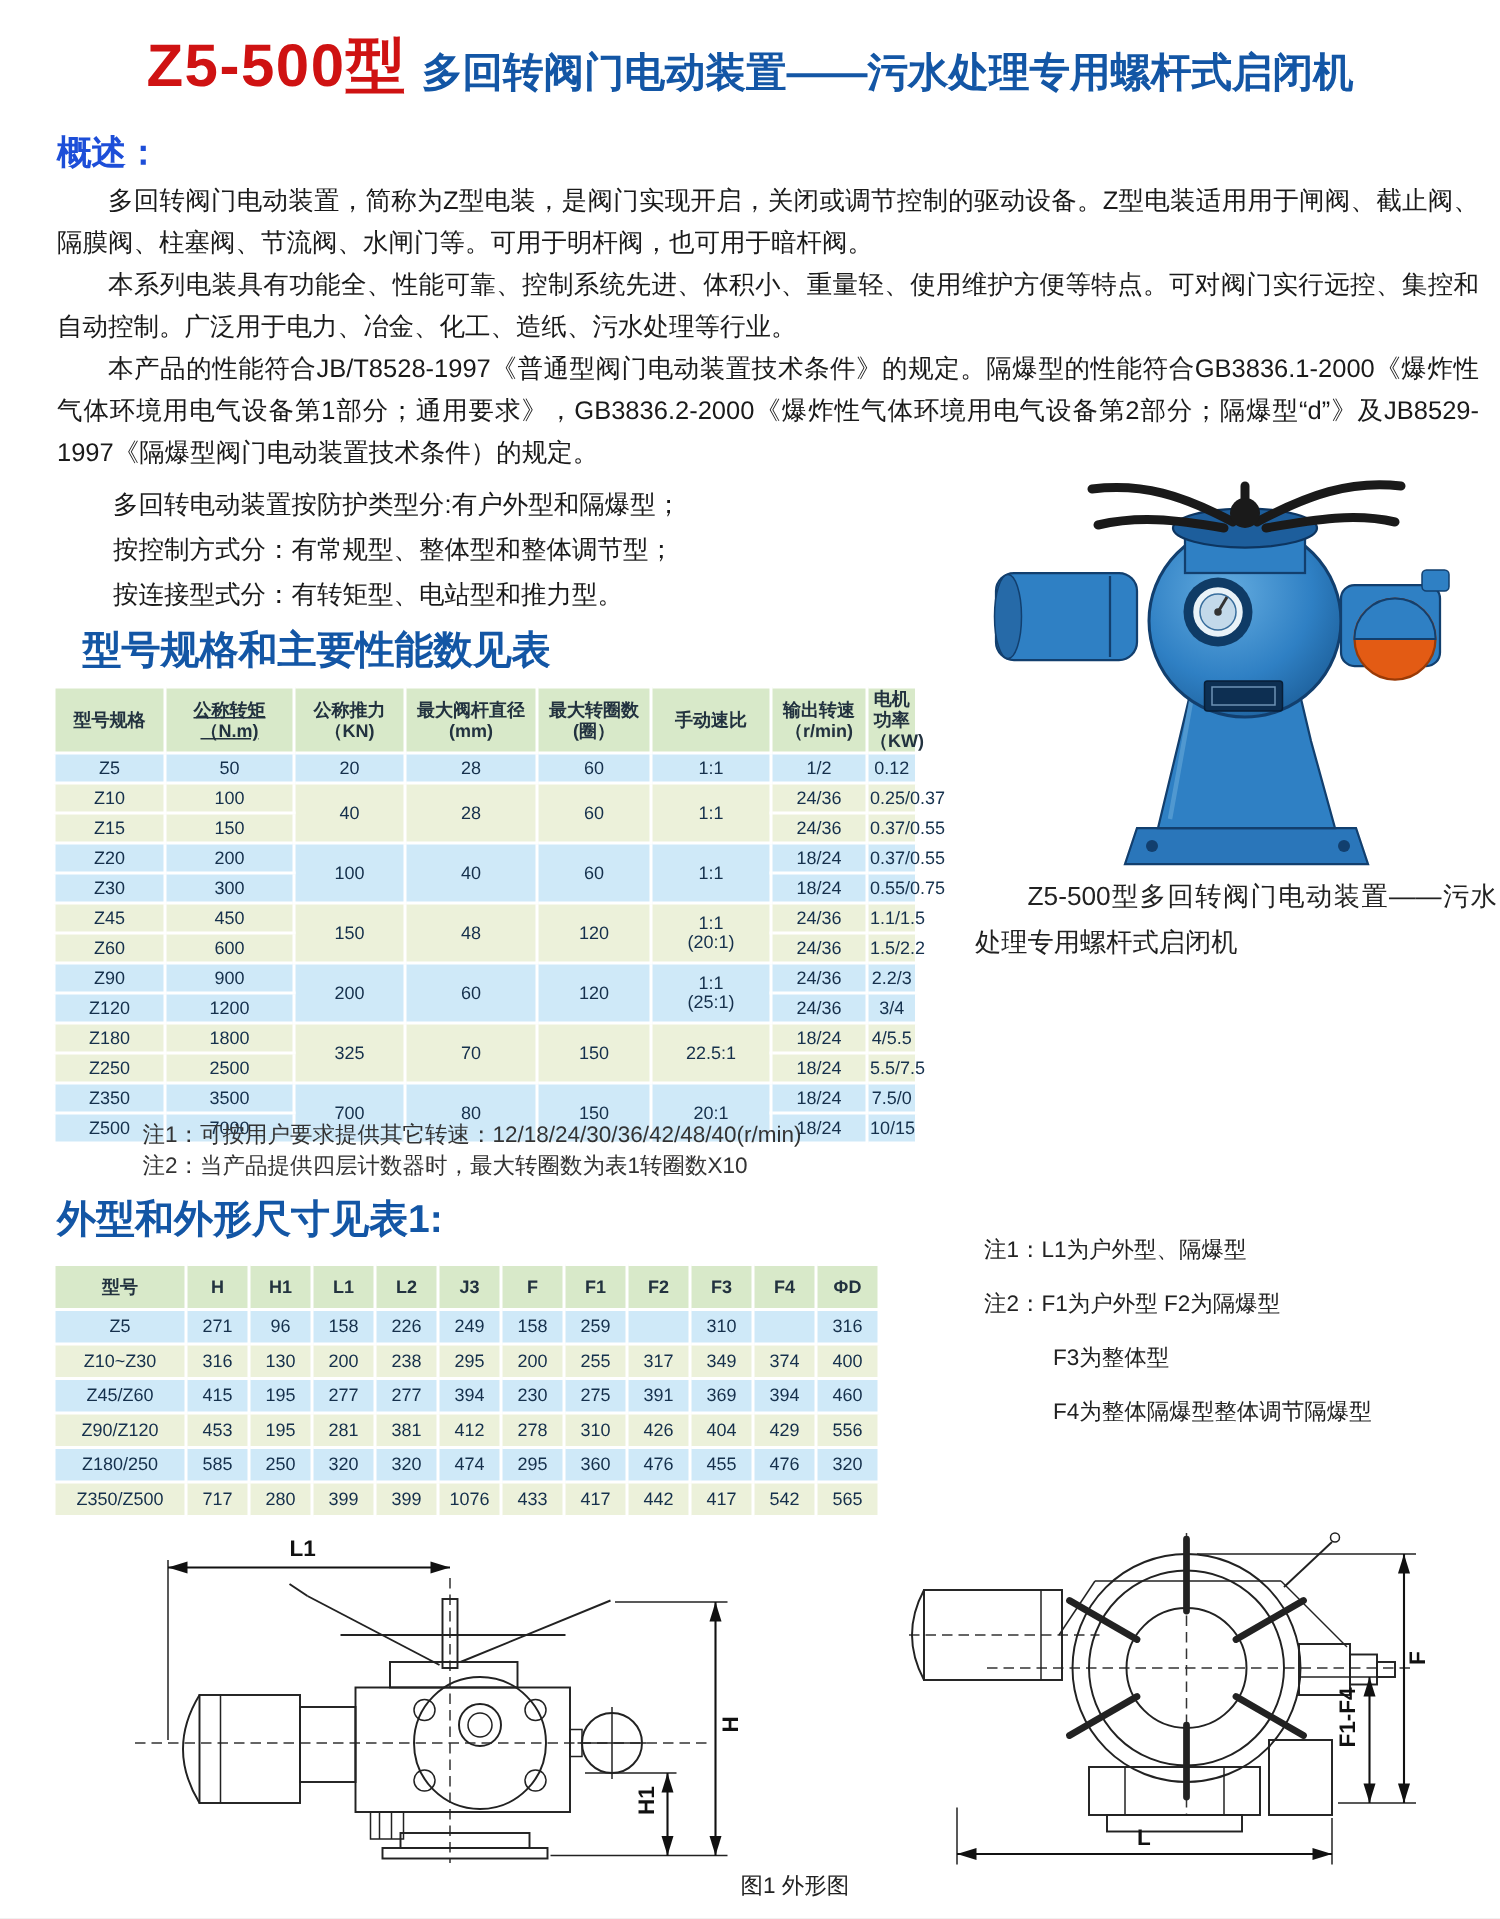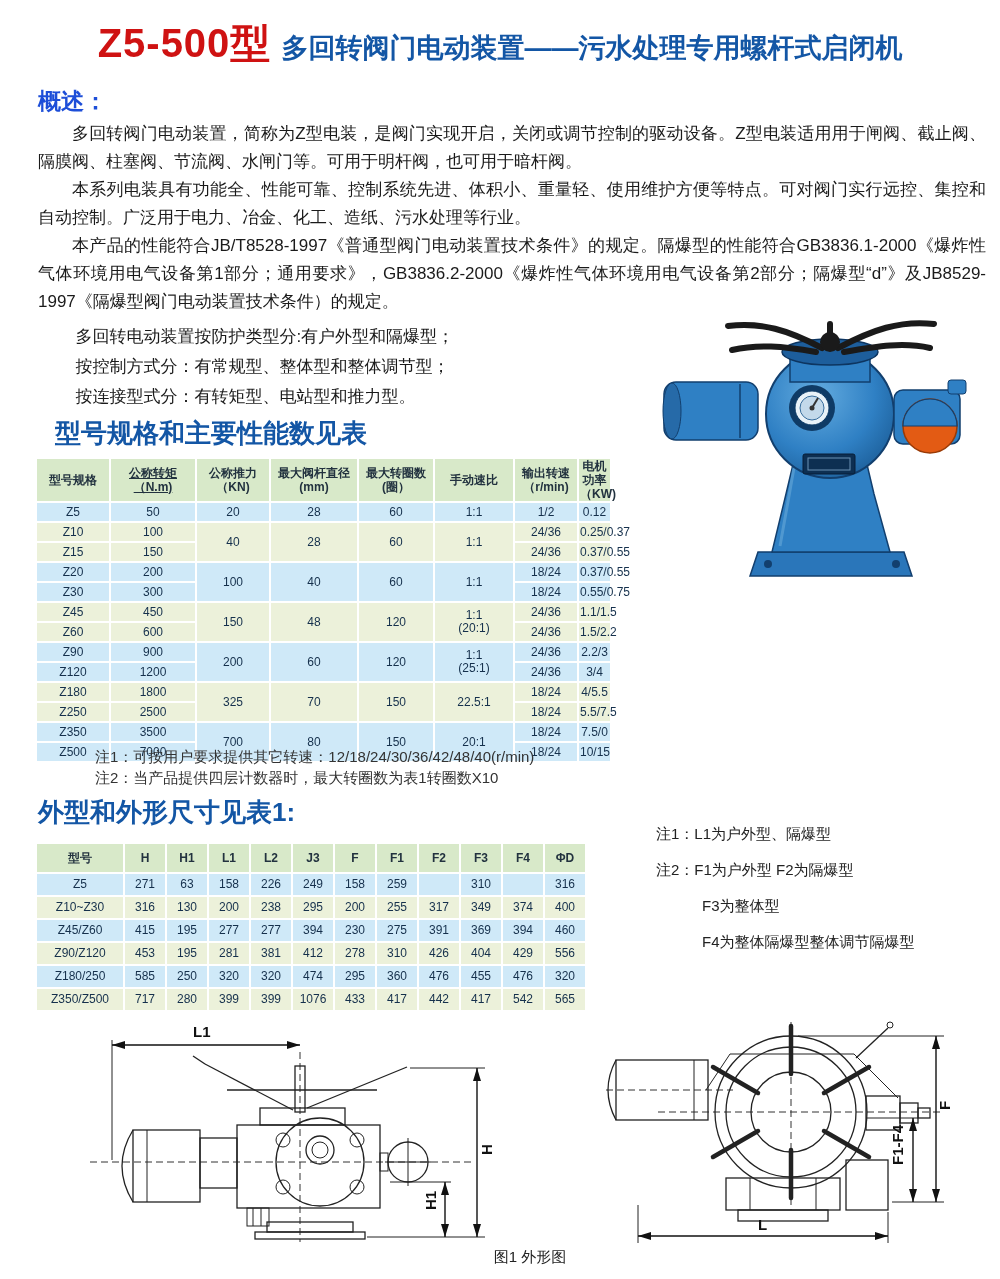--- a/index.html
+++ b/index.html
@@ -261,20 +261,21 @@
     <rect x="232" y="94" width="66" height="54" rx="9" fill="#2f80c4" stroke="#123f6e" stroke-width="1.5"></rect>
     <rect x="286" y="84" width="18" height="14" rx="3" fill="#2f80c4" stroke="#123f6e"></rect>
     <circle cx="268" cy="130" r="27" fill="#e35b14" stroke="#9a3a06" stroke-width="1.5"></circle>
     <path d="M241,130 A27,27 0 0 1 295,130 Z" fill="#2f80c4" stroke="#123f6e" stroke-width="1.2"></path>
 
     <rect x="141" y="158" width="52" height="20" rx="2" fill="#0d2f52" stroke="#081f38"></rect>
     <rect x="146" y="162" width="42" height="12" fill="none" stroke="#6d93b5" stroke-width="1"></rect>
   </svg>
 
   <div class="prod-caption">
+    <p>Z5-500型多回转阀门电动装置——污水处理专用螺杆式启闭机</p>
   </div>
 
   <div class="sec-heading" id="dim-heading">外型和外形尺寸见表1:</div>
   <div id="t2wrap">
     <table class="tbl" id="t2">
       <thead>
           <tr>
             <th>型号</th>
             <th>H</th>
             <th>H1</th>
@@ -286,21 +287,21 @@
             <th>F2</th>
             <th>F3</th>
             <th>F4</th>
             <th>ΦD</th>
           </tr>
         </thead>
       <tbody>
           <tr class="b">
             <td>Z5</td>
             <td>271</td>
-            <td>63</td>
+            <td>96</td>
             <td>158</td>
             <td>226</td>
             <td>249</td>
             <td>158</td>
             <td>259</td>
             <td></td>
             <td>310</td>
             <td></td>
             <td>316</td>
           </tr>

